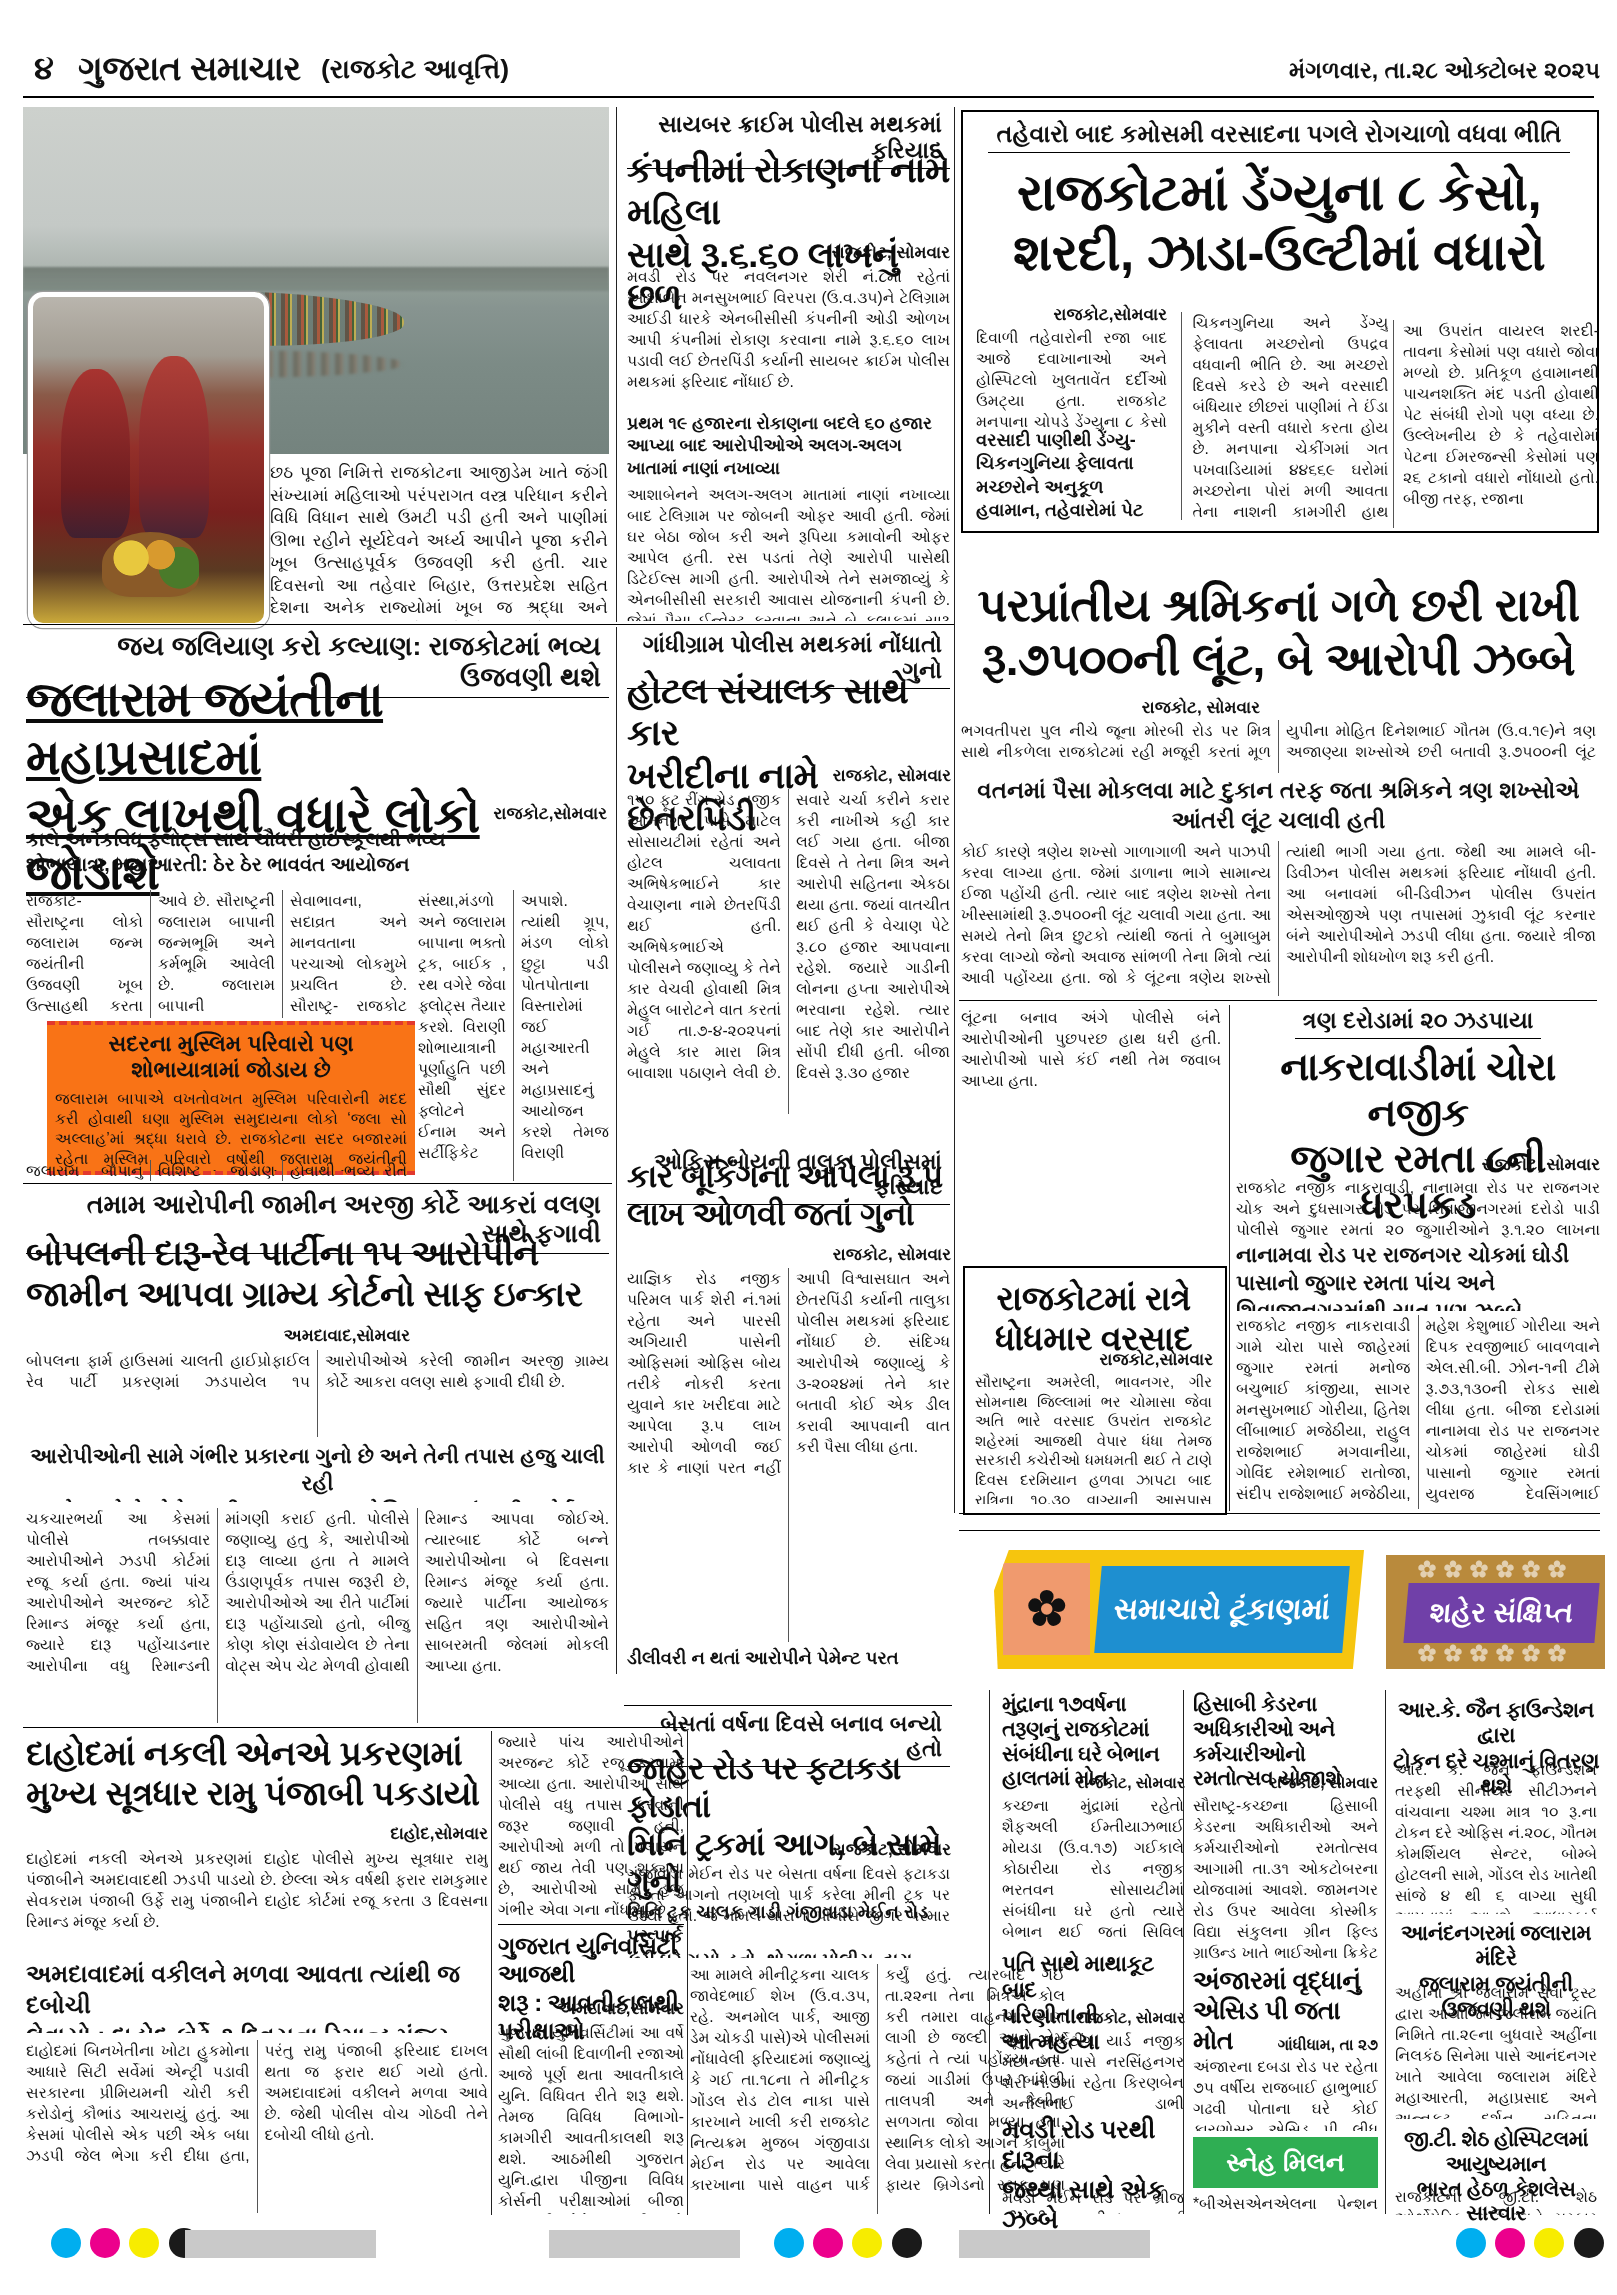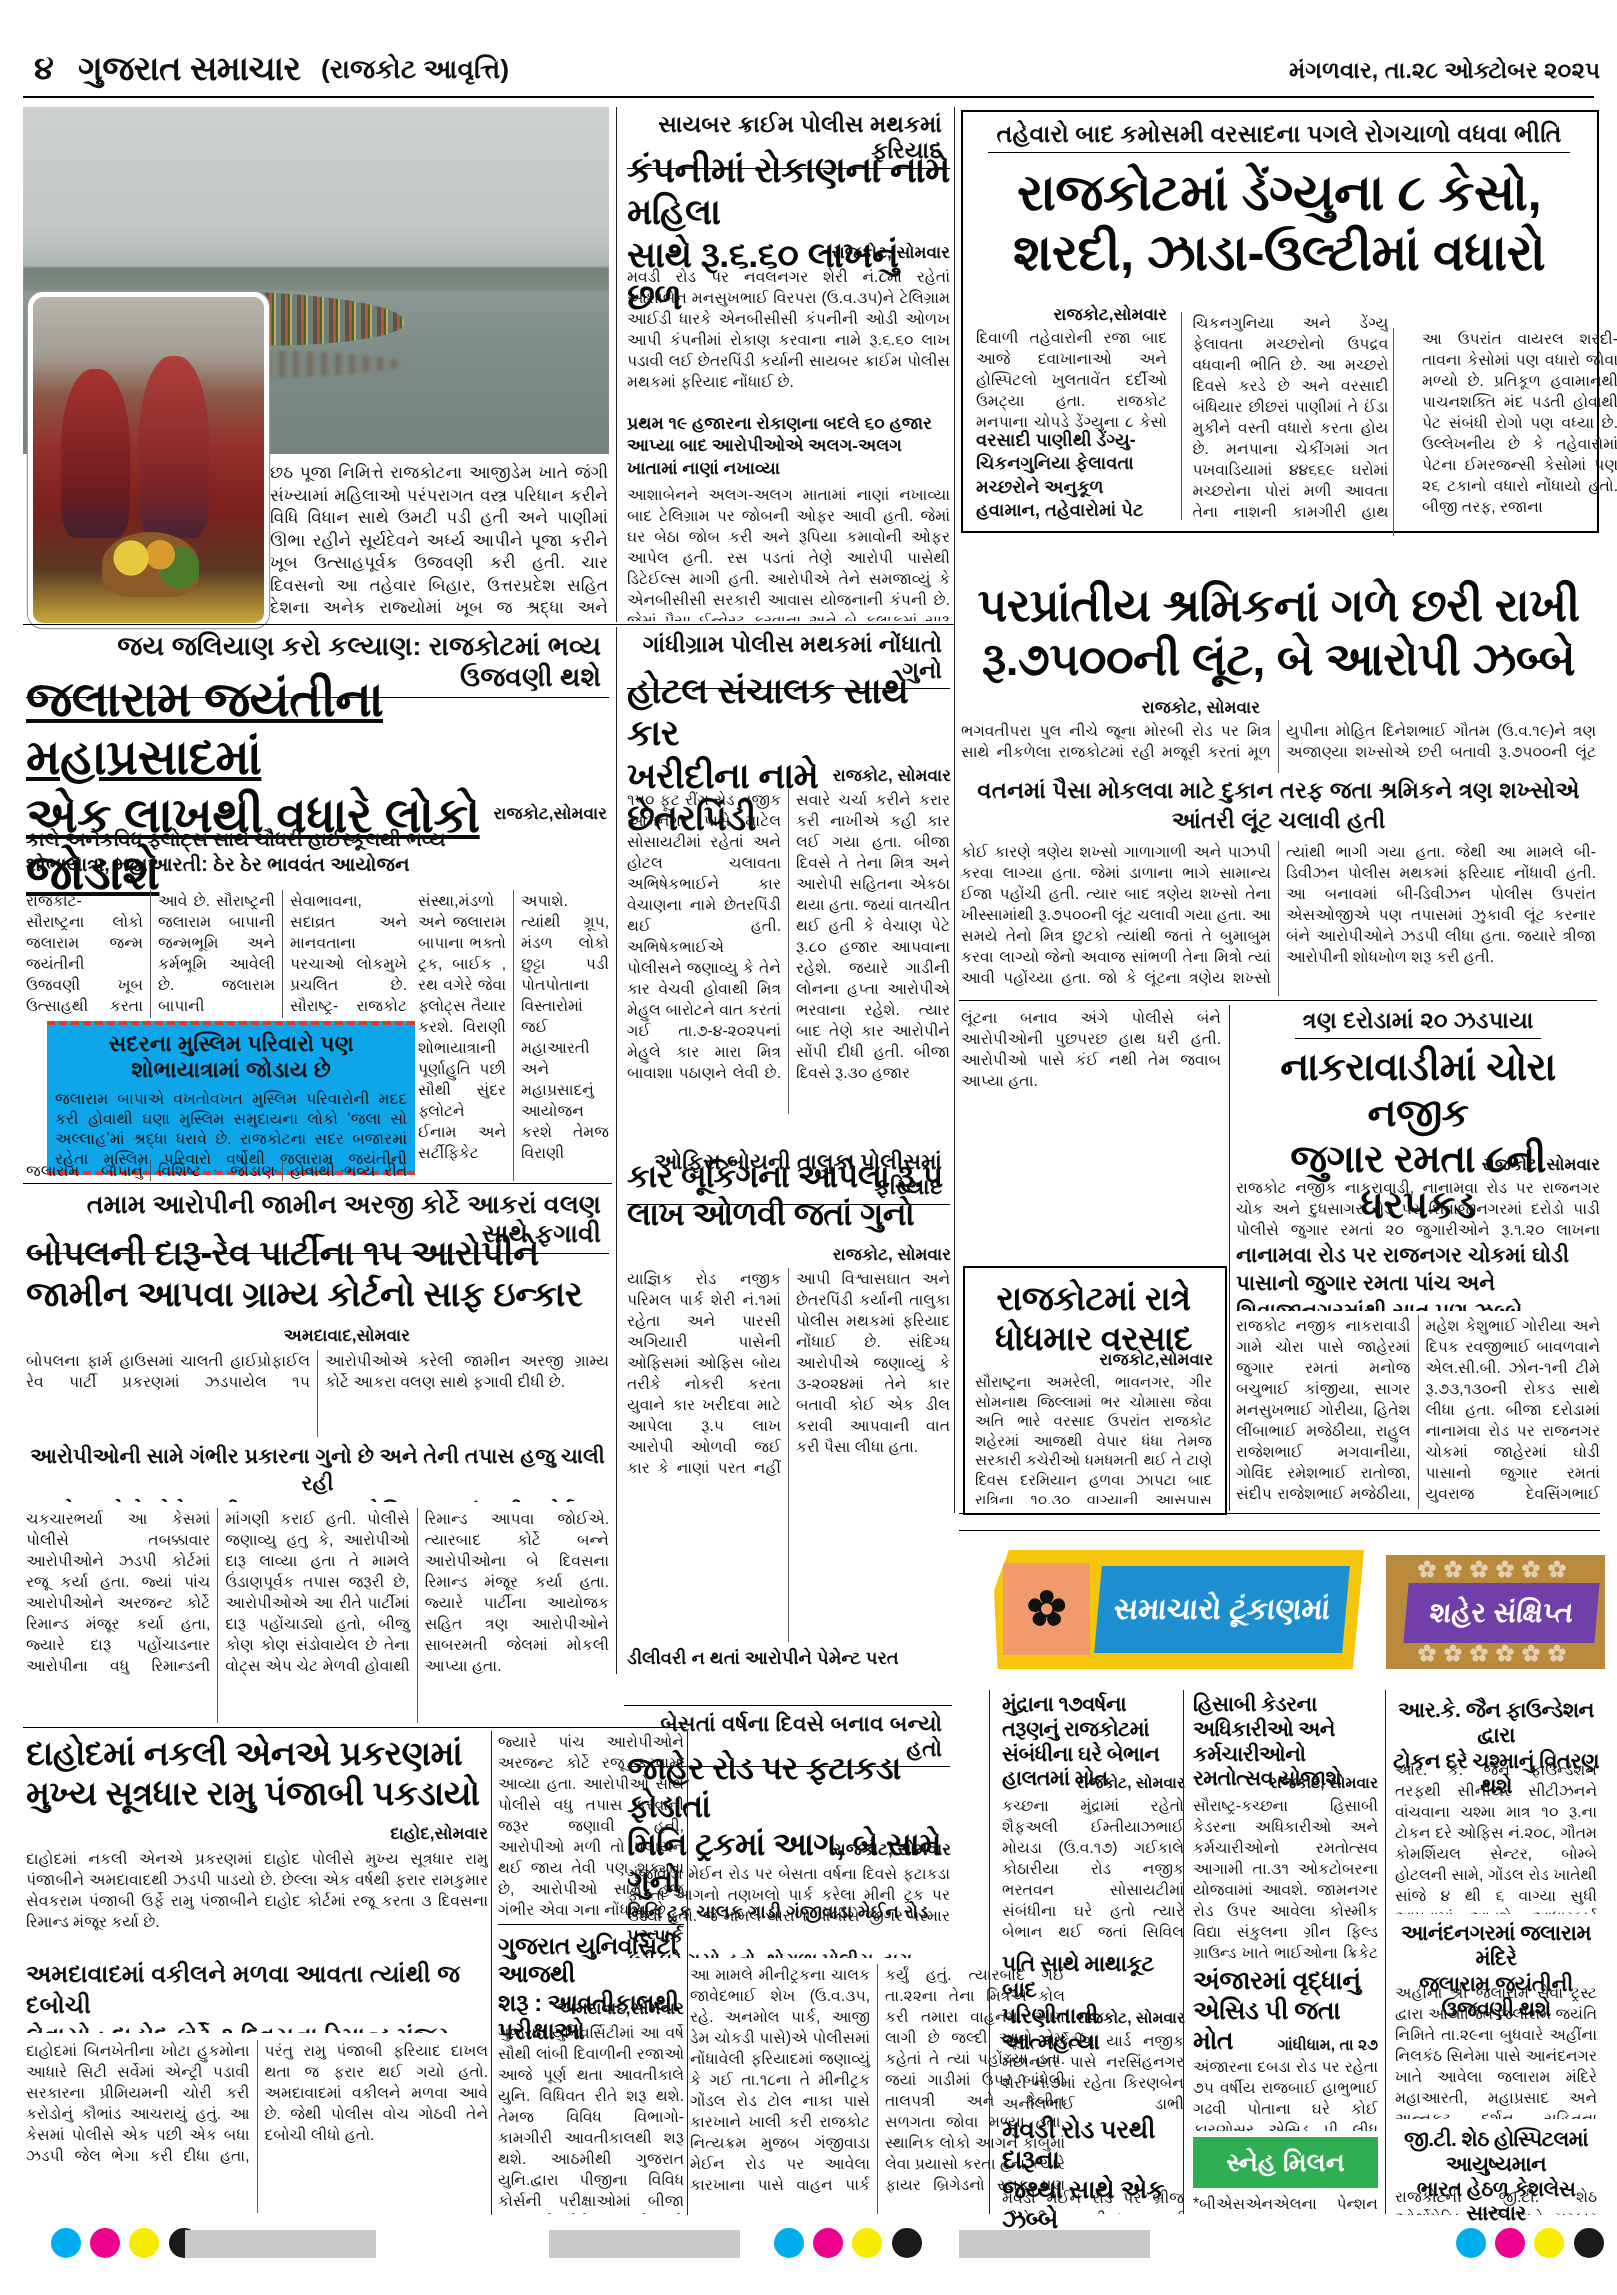--- a/index.html
+++ b/index.html
@@ -12,21 +12,21 @@
   .kick{display:inline-block;font-weight:700;border-bottom:1.7px solid #000;padding:0 8px 4.6px;line-height:1.15;text-align:right;}
   .head{position:absolute;font-weight:700;color:#0b0b0b;white-space:pre-line;line-height:1.18;letter-spacing:-0.6px;}
   .ctr{text-align:center;}
   .dateline{position:absolute;font-weight:700;font-size:17px;text-align:right;}
   .body{position:absolute;font-size:15.6px;line-height:21px;text-align:justify;overflow:hidden;}
   .body.c2{column-count:2;column-gap:15px;column-rule:0.6px solid #555;}
   .body.c3{column-count:3;column-gap:15px;column-rule:0.6px solid #555;}
   .sub{position:absolute;font-weight:700;white-space:pre-line;line-height:1.3;overflow:hidden;}
   .boxdbl{position:absolute;border:2.9px double #000;background:#fff;}
   .caption{position:absolute;font-size:17px;line-height:22.5px;text-align:justify;font-weight:500;overflow:hidden;}
-  .redbox{position:absolute;background:#0ea5e9;border-top:4px dashed #e2382e;border-bottom:4px dashed #e2382e;padding:5.8px 8px;overflow:hidden;}
+  .redbox{position:absolute;background:#f97316;border-top:4px dashed #e2382e;border-bottom:4px dashed #e2382e;padding:5.8px 8px;overflow:hidden;}
   .dots{position:absolute;display:flex;gap:9.2px;}
   .dots i{width:30px;height:30px;border-radius:50%;display:block;}
   .graybar{position:absolute;height:28px;background:#c9c9c9;}
   .figwrap{position:absolute;overflow:hidden;}
 </style>
 </head>
 <body>
 
 <div id="page">
 
@@ -59,21 +59,21 @@
   <div class="body" style="left:627px;top:484px;width:323px;height:137px;">આશાબેનને અલગ-અલગ માતામાં નાણાં નખાવ્યા બાદ ટેલિગ્રામ પર જોબની ઓફર આવી હતી. જેમાં ઘર બેઠા જોબ કરી અને રૂપિયા કમાવોની ઓફર આપેલ હતી. રસ પડતાં તેણે આરોપી પાસેથી ડિટેઈલ્સ માગી હતી. આરોપીએ તેને સમજાવ્યું કે એનબીસીસી સરકારી આવાસ યોજનાની કંપની છે. જેમાં પૈસા ઈન્વેસ્ટ કરવાના અને બે કલાકમાં સારૂ એવુ રીટર્ન મળશે. તેમ વાત કરી હતી. જેથી તેણે ગઈ તા.૨૭-૬-૨૦૨૫ના ખાતાઓમાં રૂ.૬.૬૦ લાખ નાખ્યા હતા. બાદમાં આરોપીએ રૂપિયા કે વળતર પરત નહીં આપતાં સાયબર ફ્રોડ થયાની જાણ થતાં ફરિયાદ નોંધાવી હતી. સાયબર ક્રાઈમ પોલીસે ટેલીગ્રામ આઈડી ધારક અને બે અજાણ્યા બેન્ક ખાતા ધારકો સામે ગુનો દાખલ કર્યો હતો.</div>
 
   <div class="boxdbl" style="left:961px;top:110px;width:634px;height:419px;"></div>
   <div class="kickwrap" style="left:970px;top:120px;width:618px;"><span class="kick" style="font-size:24px;">તહેવારો બાદ કમોસમી વરસાદના પગલે રોગચાળો વધવા ભીતિ</span></div>
   <div class="head ctr" style="left:970px;top:163px;width:618px;font-size:51px;">રાજકોટમાં ડેંગ્યુના ૮ કેસો,
 શરદી, ઝાડા-ઉલ્ટીમાં વધારો</div>
   <div class="dateline" style="left:976px;top:305px;width:191px;">રાજકોટ,સોમવાર</div>
   <div class="body" style="left:976px;top:327px;width:191px;height:104px;">દિવાળી તહેવારોની રજા બાદ આજે દવાખાનાઓ અને હોસ્પિટલો ખુલતાવેંત દર્દીઓ ઉમટ્યા હતા. રાજકોટ મનપાના ચોપડે ડેંગ્યુના ૮ કેસો તથા મેલેરિયાનો એક કેસ નોંધાયેલ છે. ઉપરાંત હજારો લોકો વાયરલ શરદી,તાવ,ઉધરસ તેમજ</div>
   <div class="sub" style="left:976px;top:429px;width:191px;height:91px;font-size:18px;">વરસાદી પાણીથી ડેંગ્યુ-ચિકનગુનિયા ફેલાવતા મચ્છરોને અનુકૂળ હવામાન, તહેવારોમાં પેટ સંબંધી રોગો પણ વધ્યા</div>
   <div class="body" style="left:1181px;top:312px;width:196px;height:208px;border-left:0.6px solid #555;padding-left:10.4px;">ચિકનગુનિયા અને ડેંગ્યુ ફેલાવતા મચ્છરોનો ઉપદ્રવ વધવાની ભીતિ છે. આ મચ્છરો દિવસે કરડે છે અને વરસાદી બંધિયાર છીછરાં પાણીમાં તે ઈંડા મુકીને વસ્તી વધારો કરતા હોય છે. મનપાના ચેકીંગમાં ગત પખવાડિયામાં ૪૪૬૬૯ ઘરોમાં મચ્છરોના પોરાં મળી આવતા તેના નાશની કામગીરી હાથ ધરાઈ હતી.</div>
-  <div class="body" style="left:1393px;top:328px;width:196px;height:208px;border-left:0.6px solid #555;padding-left:28px;">આ ઉપરાંત વાયરલ શરદી-તાવના કેસોમાં પણ વધારો જોવા મળ્યો છે. પ્રતિકૂળ હવામાનથી પાચનશક્તિ મંદ પડતી હોવાથી પેટ સંબંધી રોગો પણ વધ્યા છે. ઉલ્લેખનીય છે કે તહેવારોમાં પેટના ઈમરજન્સી કેસોમાં પણ ૨૬ ટકાનો વધારો નોંધાયો હતો. બીજી તરફ, રજાના</div>
+  <div class="body" style="left:1393px;top:320px;width:196px;height:208px;border-left:0.6px solid #555;padding-left:9px;">આ ઉપરાંત વાયરલ શરદી-તાવના કેસોમાં પણ વધારો જોવા મળ્યો છે. પ્રતિકૂળ હવામાનથી પાચનશક્તિ મંદ પડતી હોવાથી પેટ સંબંધી રોગો પણ વધ્યા છે. ઉલ્લેખનીય છે કે તહેવારોમાં પેટના ઈમરજન્સી કેસોમાં પણ ૨૬ ટકાનો વધારો નોંધાયો હતો. બીજી તરફ, રજાના</div>
 
   <div class="head ctr" style="left:961px;top:578px;width:635px;font-size:46px;">પરપ્રાંતીય શ્રમિકનાં ગળે છરી રાખી
 રૂ.૭૫૦૦ની લૂંટ, બે આરોપી ઝબ્બે</div>
   <div class="dateline" style="left:1069px;top:698px;width:191px;">રાજકોટ, સોમવાર</div>
   <div class="body c2" style="left:961px;top:720px;width:635px;height:53px;">ભગવતીપરા પુલ નીચે જૂના મોરબી રોડ પર મિત્ર સાથે નીકળેલા રાજકોટમાં રહી મજૂરી કરતાં મૂળ યુપીના મોહિત દિનેશભાઈ ગૌતમ (ઉ.વ.૧૯)ને ત્રણ અજાણ્યા શખ્સોએ છરી બતાવી રૂ.૭૫૦૦ની લૂંટ કર્યાની બી-ડિવીઝન પોલીસ મથકમાં ફરિયાદ નોંધાઈ હતી. આ ગુનાનો ભેદ એસઓજીએ ઉકેલી બે આરોપીઓને ઝડપી લઈ પુછપરછ શરૂ કરી છે.</div>
   <div class="sub ctr" style="left:961px;top:776px;width:635px;height:61px;font-size:23px;">વતનમાં પૈસા મોકલવા માટે દુકાન તરફ જતા શ્રમિકને ત્રણ શખ્સોએ આંતરી લૂંટ ચલાવી હતી</div>
   <div class="body c2" style="left:961px;top:841px;width:635px;height:155px;">કોઈ કારણે ત્રણેય શખ્સો ગાળાગાળી અને પાઝપી કરવા લાગ્યા હતા. જેમાં ડાળાના ભાગે સામાન્ય ઈજા પહોંચી હતી. ત્યાર બાદ ત્રણેય શખ્સો તેના ખીસ્સામાંથી રૂ.૭૫૦૦ની લૂંટ ચલાવી ગયા હતા. આ સમયે તેનો મિત્ર છુટકો ત્યાંથી જતાં તે બુમાબુમ કરવા લાગ્યો જેનો અવાજ સાંભળી તેના મિત્રો ત્યાં આવી પહોંચ્યા હતા. જો કે લૂંટના ત્રણેય શખ્સો ત્યાંથી ભાગી ગયા હતા. જેથી આ મામલે બી-ડિવીઝન પોલીસ મથકમાં ફરિયાદ નોંધાવી હતી. આ બનાવમાં બી-ડિવીઝન પોલીસ ઉપરાંત એસઓજીએ પણ તપાસમાં ઝુકાવી લૂંટ કરનાર બંને આરોપીઓને ઝડપી લીધા હતા. જયારે ત્રીજા આરોપીની શોધખોળ શરૂ કરી હતી.</div>
   <div class="hrule thin" style="left:959px;top:1000px;width:638px;"></div>
 
   <div class="kickwrap" style="left:1236px;top:1007px;width:364px;"><span class="kick" style="font-size:23px;">ત્રણ દરોડામાં ૨૦ ઝડપાયા</span></div>

